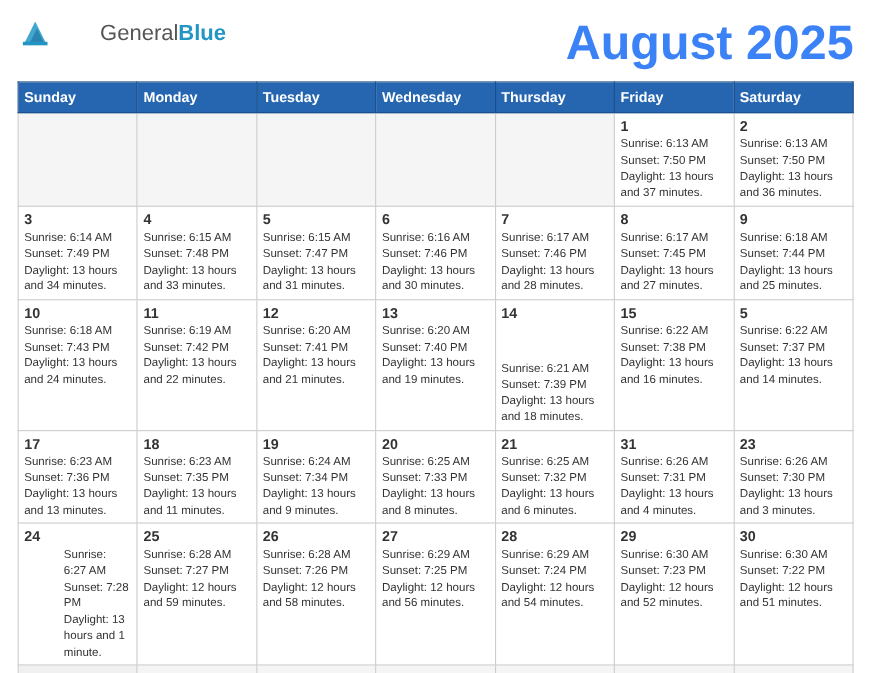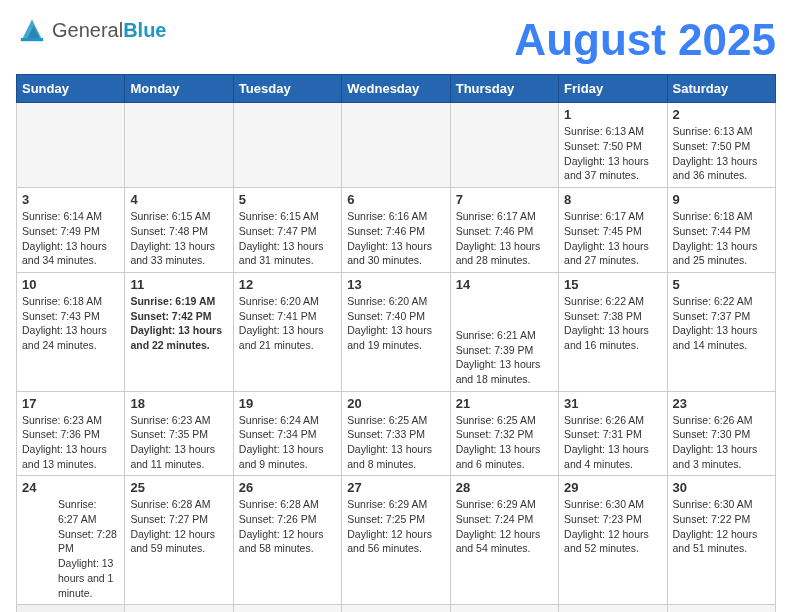--- a/index.html
+++ b/index.html
@@ -84,21 +84,21 @@
 <body>
 
 <div class="header-section">
   <div class="logo">
     <svg class="logo-icon" viewBox="0 0 40 34" xmlns="http://www.w3.org/2000/svg">
       <polygon points="8,28 20,4 32,28" fill="#2196c4" opacity="0.85"></polygon>
       <polygon points="14,28 22,12 30,28" fill="#1a6fa0" opacity="0.6"></polygon>
       <rect x="6" y="27" width="28" height="4" fill="#2196c4"></rect>
     </svg>
     <div>
-      <span style="font-size:20px; color:#555; font-family:Arial;">General<span style="color:#2196c4; font-weight:bold;">Blue</span></span>
+      <span style="font-size:20px; color:#555; font-family:Arial;margin-left:39px;">General<span style="color:#2196c4; font-weight:bold;">Blue</span></span>
     </div>
   </div>
   <div class="title-section">
     <div class="month-title">August 2025</div>
   </div>
 </div>
 
 <table class="calendar">
   <thead>
     <tr>
@@ -177,21 +177,21 @@
       </tr>
       <tr>
         <td>
           <span class="day-number">10</span>
           <div class="day-info" style="white-space: pre-line;">Sunrise: 6:18 AM
 Sunset: 7:43 PM
 Daylight: 13 hours and 24 minutes.</div>
         </td>
         <td>
           <span class="day-number">11</span>
-          <div class="day-info" style="white-space: pre-line; font-weight: bold;">Sunrise: 6:19 AM
+          <div class="day-info" style="white-space: pre-line;">Sunrise: 6:19 AM
 Sunset: 7:42 PM
 Daylight: 13 hours and 22 minutes.</div>
         </td>
         <td>
           <span class="day-number">12</span>
           <div class="day-info" style="white-space: pre-line;">Sunrise: 6:20 AM
 Sunset: 7:41 PM
 Daylight: 13 hours and 21 minutes.</div>
         </td>
         <td>

